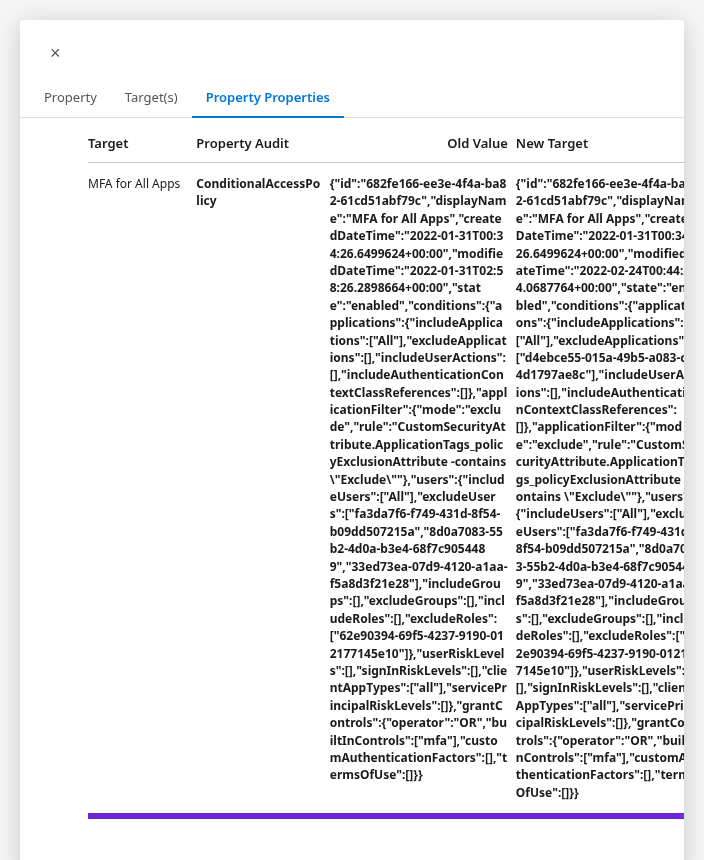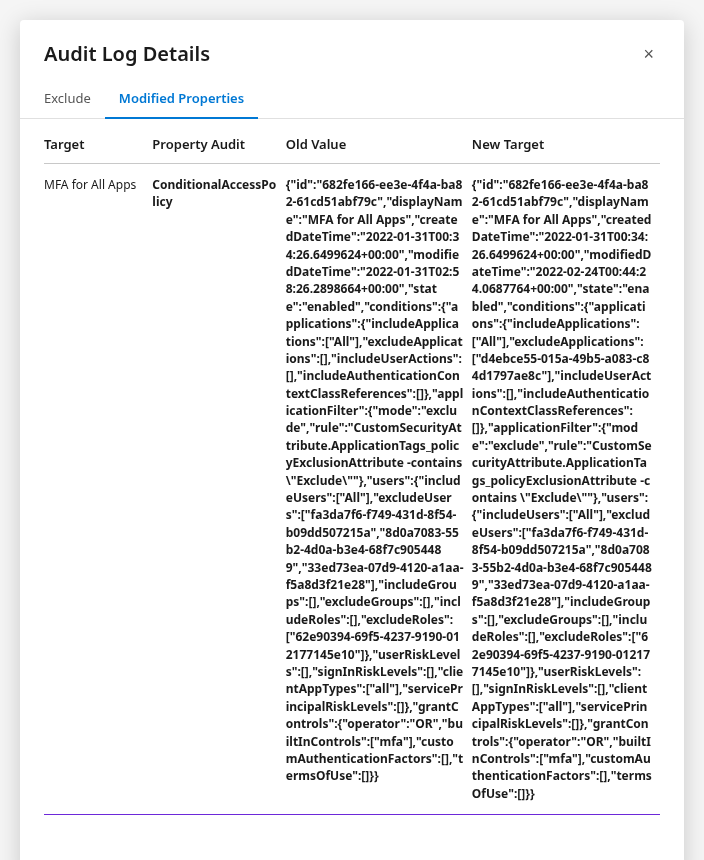--- a/index.html
+++ b/index.html
@@ -84,20 +84,21 @@
     .content {
       flex: 1;
       padding: 0 24px 24px 24px;
       overflow-y: auto;
     }
 
     table {
       width: 100%;
       border-collapse: collapse;
       margin-top: 4px;
+      margin-left: 44px;
     }
 
     thead tr {
       border-bottom: 1px solid #c8c8c8;
     }
 
     th {
       text-align: left;
       padding: 12px 8px 10px 0;
       font-weight: 600;
@@ -109,20 +110,21 @@
     th:first-child {
       width: 110px;
     }
 
     th:nth-child(2) {
       width: 140px;
     }
 
     th:nth-child(3) {
       width: 210px;
+      text-align: right;
     }
 
     th:nth-child(4) {
       width: 210px;
     }
 
     td {
       padding: 12px 8px 12px 0;
       vertical-align: top;
       font-size: 12px;
@@ -132,35 +134,35 @@
       font-weight: bold;
     }
 
     td:first-child {
       font-weight: 400;
       white-space: nowrap;
       vertical-align: top;
     }
 
     tbody tr {
-      border-bottom: 1px solid #6d28d9;
+      border-bottom: 6px solid #6d28d9;
     }
   </style>
 </head>
 <body>
 
 <div class="dialog">
   <div class="dialog-header">
-    <span class="dialog-title">Audit Log Details</span>
     <button class="close-btn">×</button>
   </div>
 
   <div class="tabs">
-    <div class="tab">Exclude</div>
-    <div class="tab active">Modified Properties</div>
+    <div class="tab">Property</div>
+    <div class="tab">Target(s)</div>
+    <div class="tab active">Property Properties</div>
   </div>
 
   <div class="content">
     <table>
       <thead>
         <tr>
           <th>Target</th>
           <th>Property Audit</th>
           <th>Old Value</th>
           <th>New Target</th>

